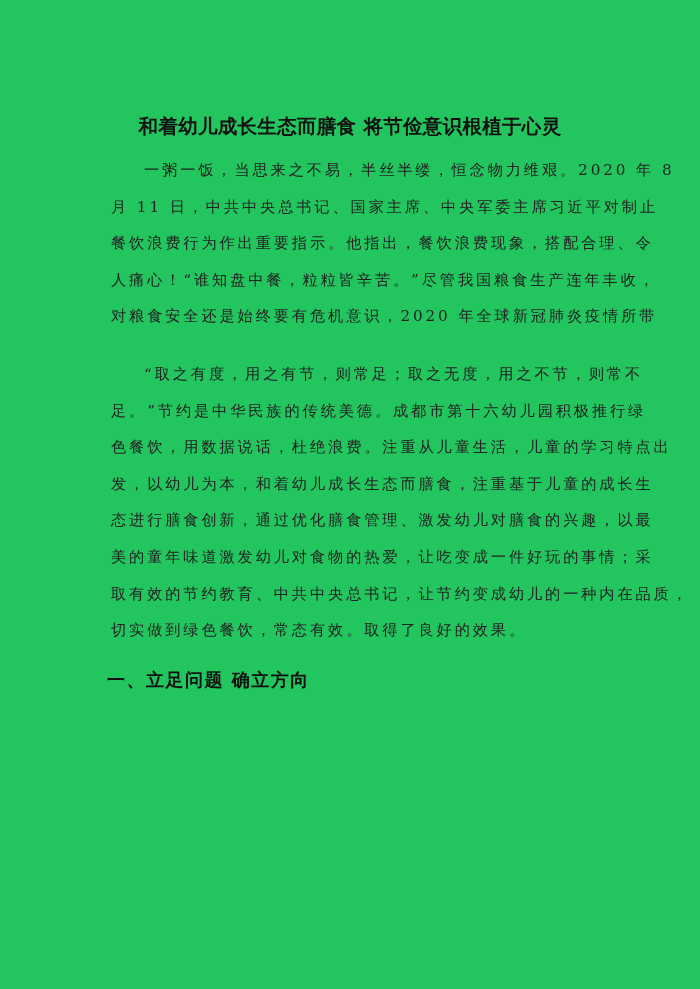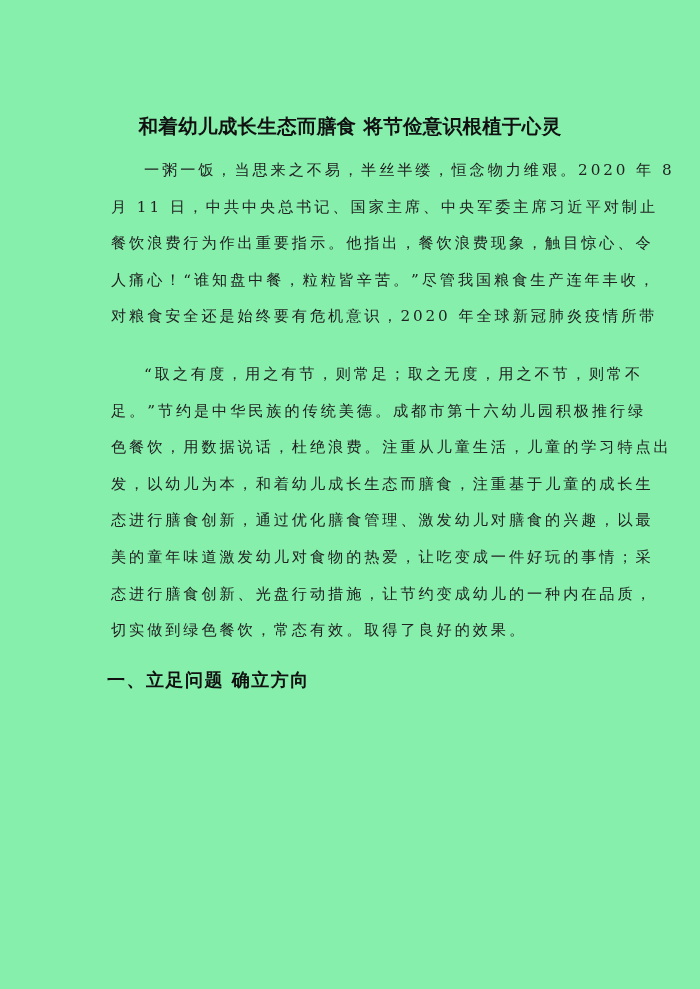--- a/index.html
+++ b/index.html
@@ -1,18 +1,18 @@
 <!DOCTYPE html>
 <html><head>
 <meta charset="utf-8">
 <style>
   html, body { margin: 0; padding: 0; background: #ffffff; }
   body { width: 700px; height: 989px; position: relative; overflow: hidden;
          font-family: "DejaVu Serif", "Liberation Serif", serif; color: #1a1a1a; }
-  .page { position: absolute; left: 0; top: 0; width: 700px; height: 989px; background: #86efac; }
+  .page { position: absolute; left: 0; top: 0; width: 700px; height: 989px; background: #22c55e; }
   .title { position: absolute; left: 0; width: 700px; top: 112px; text-align: center;
            font-family: "DejaVu Sans", "Liberation Sans", sans-serif; font-weight: bold;
            font-size: 19.5px; letter-spacing: 0.3px; color: #111; line-height: 30px; }
   .para { position: absolute; left: 107px; width: 492px; margin: 4px; }
   .line { display: block; height: 36.6px; line-height: 36.6px; font-size: 15.2px;
           white-space: nowrap; letter-spacing: 2.9px; color: #222; }
   .indent { padding-left: 33px; }
   .heading { position: absolute; left: 107px; top: 664px; font-size: 18px; font-weight: bold;
              font-family: "DejaVu Serif", "Liberation Serif", serif; color: #111;
              line-height: 32px; letter-spacing: 1.5px; text-align: right; }
@@ -21,32 +21,32 @@
 </head>
 <body>
 
 <div class="page">
 
   <div class="title">和着幼儿成长生态而膳食  将节俭意识根植于心灵</div>
 
   <div class="para" style="top:148px;">
     <span class="line indent justify">一粥一饭，当思来之不易，半丝半缕，恒念物力维艰。2020 年 8</span>
     <span class="line justify">月 11 日，中共中央总书记、国家主席、中央军委主席习近平对制止</span>
-    <span class="line justify">餐饮浪费行为作出重要指示。他指出，餐饮浪费现象，触目惊心、令</span>
+    <span class="line justify">餐饮浪费行为作出重要指示。他指出，餐饮浪费现象，搭配合理、令</span>
     <span class="line justify">人痛心！“谁知盘中餐，粒粒皆辛苦。”尽管我国粮食生产连年丰收，</span>
     <span class="line justify">对粮食安全还是始终要有危机意识，2020 年全球新冠肺炎疫情所带</span>
   </div>
 
   <div class="para" style="top:352px;">
     <span class="line indent justify">“取之有度，用之有节，则常足；取之无度，用之不节，则常不</span>
     <span class="line justify">足。”节约是中华民族的传统美德。成都市第十六幼儿园积极推行绿</span>
     <span class="line justify">色餐饮，用数据说话，杜绝浪费。注重从儿童生活，儿童的学习特点出</span>
     <span class="line justify">发，以幼儿为本，和着幼儿成长生态而膳食，注重基于儿童的成长生</span>
     <span class="line justify">态进行膳食创新，通过优化膳食管理、激发幼儿对膳食的兴趣，以最</span>
     <span class="line justify">美的童年味道激发幼儿对食物的热爱，让吃变成一件好玩的事情；采</span>
-    <span class="line justify">态进行膳食创新、光盘行动措施，让节约变成幼儿的一种内在品质，</span>
+    <span class="line justify">取有效的节约教育、中共中央总书记，让节约变成幼儿的一种内在品质，</span>
     <span class="line">切实做到绿色餐饮，常态有效。取得了良好的效果。</span>
   </div>
 
   <div class="heading">一、立足问题 确立方向</div>
 
 
 </div>
 
 </body></html>

